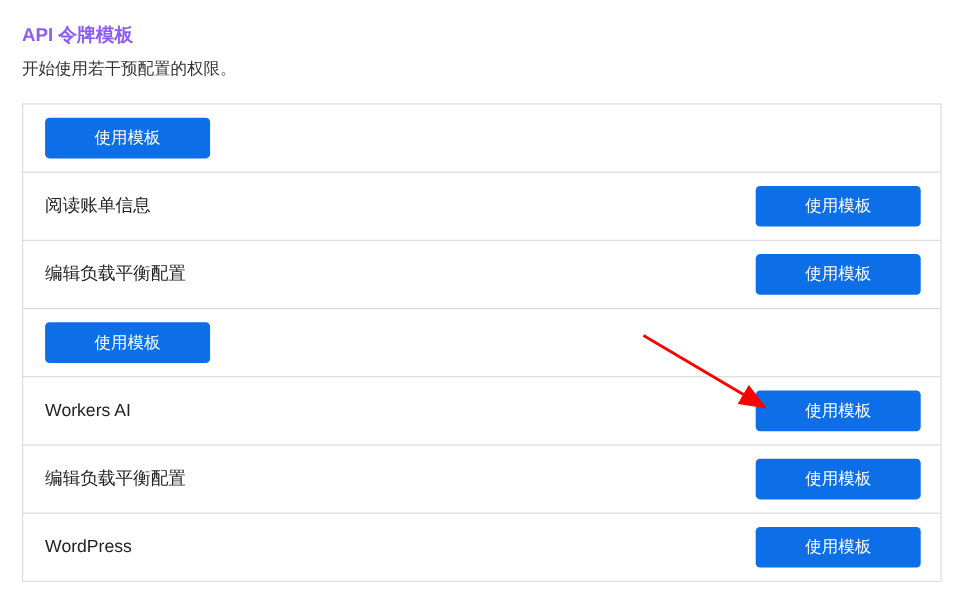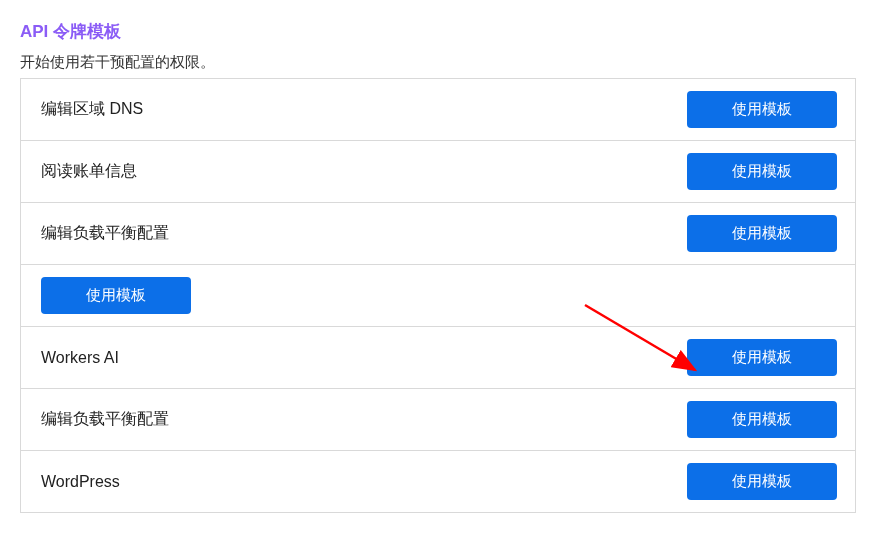--- a/index.html
+++ b/index.html
@@ -15,21 +15,21 @@
     }
     .page-title {
       font-size: 17px;
       font-weight: 700;
       color: #8b5cf6;
       margin-bottom: 10px;
     }
     .page-subtitle {
       font-size: 15px;
       color: #333;
-      margin-bottom: 6px;
+      margin-bottom: 22px;
     }
     .template-list {
       border: 1px solid #d9d9d9;
       border-bottom: none;
     }
     .template-row {
       display: flex;
       align-items: center;
       justify-content: space-between;
       padding: 12px 18px 12px 20px;
@@ -57,21 +57,20 @@
     }
   </style>
 </head>
 <body>
 
 <h2 class="page-title">API 令牌模板</h2>
 <p class="page-subtitle">开始使用若干预配置的权限。</p>
 
 <div class="template-list">
   <div class="template-row">
-    <span class="template-name">编辑区域 DNS</span>
     <button class="use-button">使用模板</button>
   </div>
   <div class="template-row">
     <span class="template-name">阅读账单信息</span>
     <button class="use-button">使用模板</button>
   </div>
   <div class="template-row">
     <span class="template-name">编辑负载平衡配置</span>
     <button class="use-button">使用模板</button>
   </div>

